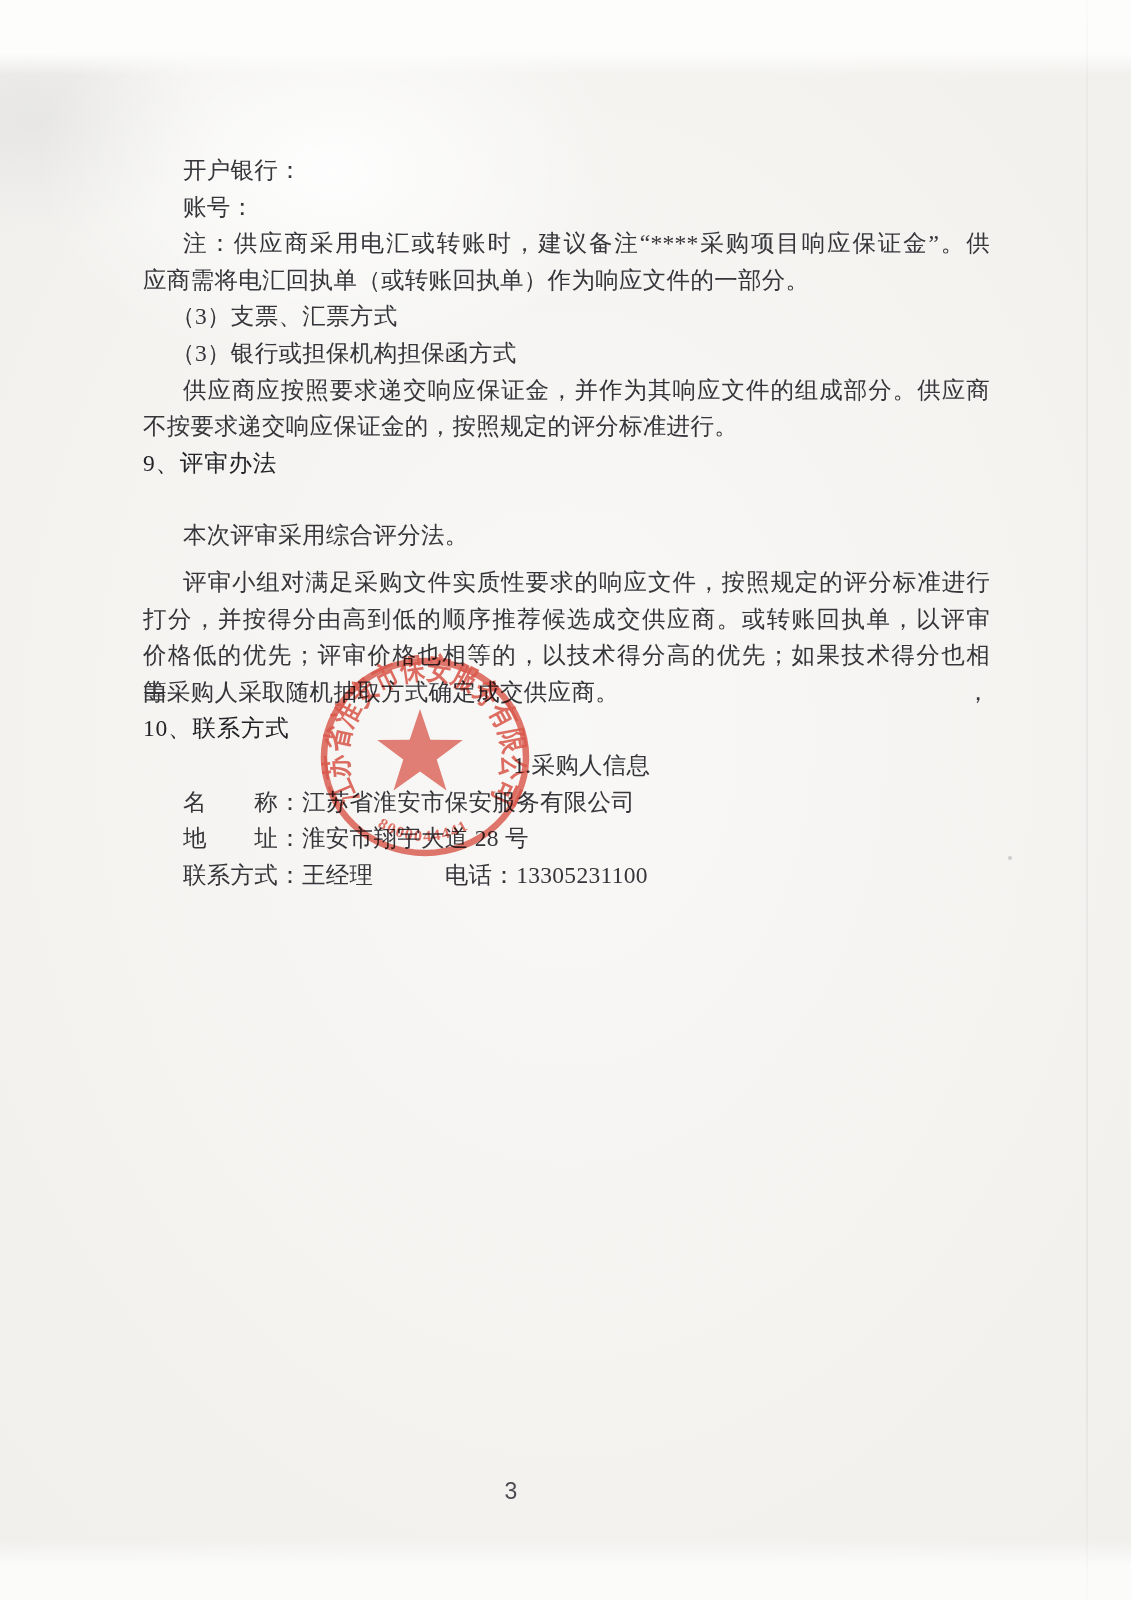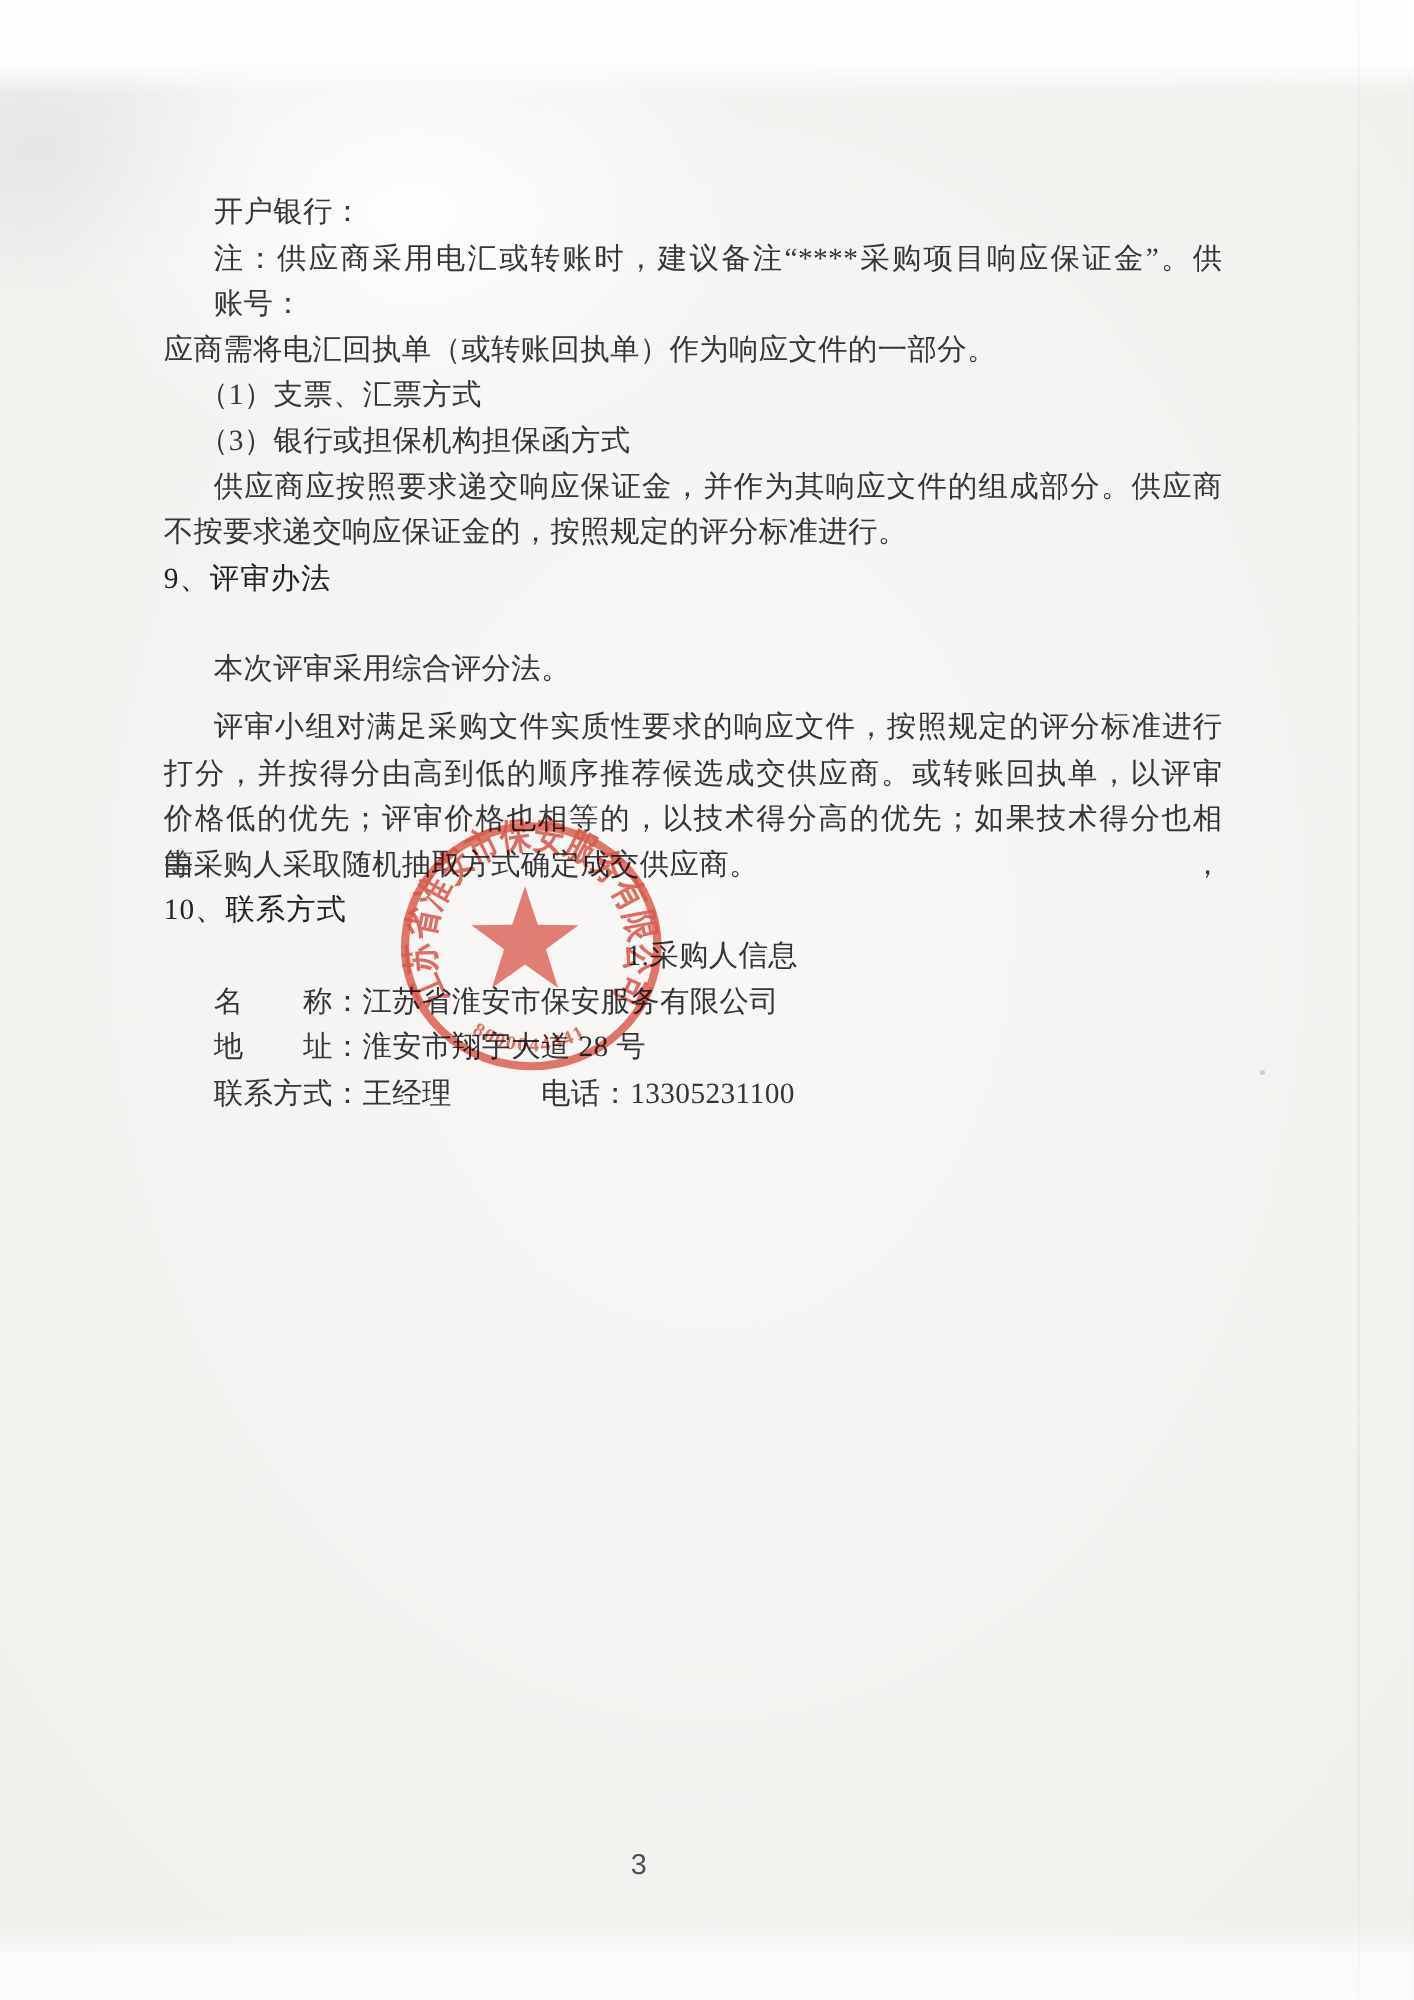--- a/index.html
+++ b/index.html
@@ -20,21 +20,21 @@
       #f5f4f1;
   }
   .page-edge {
     position: absolute;
     left: 1086px; top: 0;
     width: 2px; height: 100%;
     background: linear-gradient(180deg, rgba(120,120,125,0.02), rgba(120,120,125,0.09) 12%, rgba(120,120,125,0.09) 88%, rgba(120,120,125,0.02));
   }
   .content {
     position: absolute;
-    left: 131px;
+    left: 143px;
     top: 152px;
     width: 847px;
     font-size: 23.5px;
   }
   .line {
     height: 36.6px;
     line-height: 36.6px;
     letter-spacing: 0.3px;
     white-space: nowrap;
   }
@@ -74,24 +74,24 @@
     background: rgba(90,90,100,0.25);
   }
 </style>
 </head>
 <body>
 
 <div class="page">
 
   <div class="content">
       <div class="line" style="padding-left: 39.95px;">开户银行：</div>
+      <div class="line" style="padding-left: 39.95px;">账号：</div>
       <div class="line fill" style="padding-left: 39.95px;">注：供应商采用电汇或转账时，建议备注“****采购项目响应保证金”。供</div>
-      <div class="line" style="padding-left: 39.95px;">账号：</div>
       <div class="line">应商需将电汇回执单（或转账回执单）作为响应文件的一部分。</div>
-      <div class="line" style="padding-left: 28.2px;">（1）支票、汇票方式</div>
+      <div class="line" style="padding-left: 28.2px;">（3）支票、汇票方式</div>
       <div class="line" style="padding-left: 28.2px;">（3）银行或担保机构担保函方式</div>
       <div class="line fill" style="padding-left: 39.95px;">供应商应按照要求递交响应保证金，并作为其响应文件的组成部分。供应商</div>
       <div class="line">不按要求递交响应保证金的，按照规定的评分标准进行。</div>
       <div class="line bold">9、评审办法</div>
       <div class="line" style="padding-left: 39.95px; margin-top: 36px;">本次评审采用综合评分法。</div>
       <div class="line fill" style="padding-left: 39.95px; margin-top: 10px;">评审小组对满足采购文件实质性要求的响应文件，按照规定的评分标准进行</div>
       <div class="line fill">打分，并按得分由高到低的顺序推荐候选成交供应商。或转账回执单，以评审</div>
       <div class="line fill">价格低的优先；评审价格也相等的，以技术得分高的优先；如果技术得分也相等，</div>
       <div class="line">由采购人采取随机抽取方式确定成交供应商。</div>
       <div class="line bold">10、联系方式</div>

